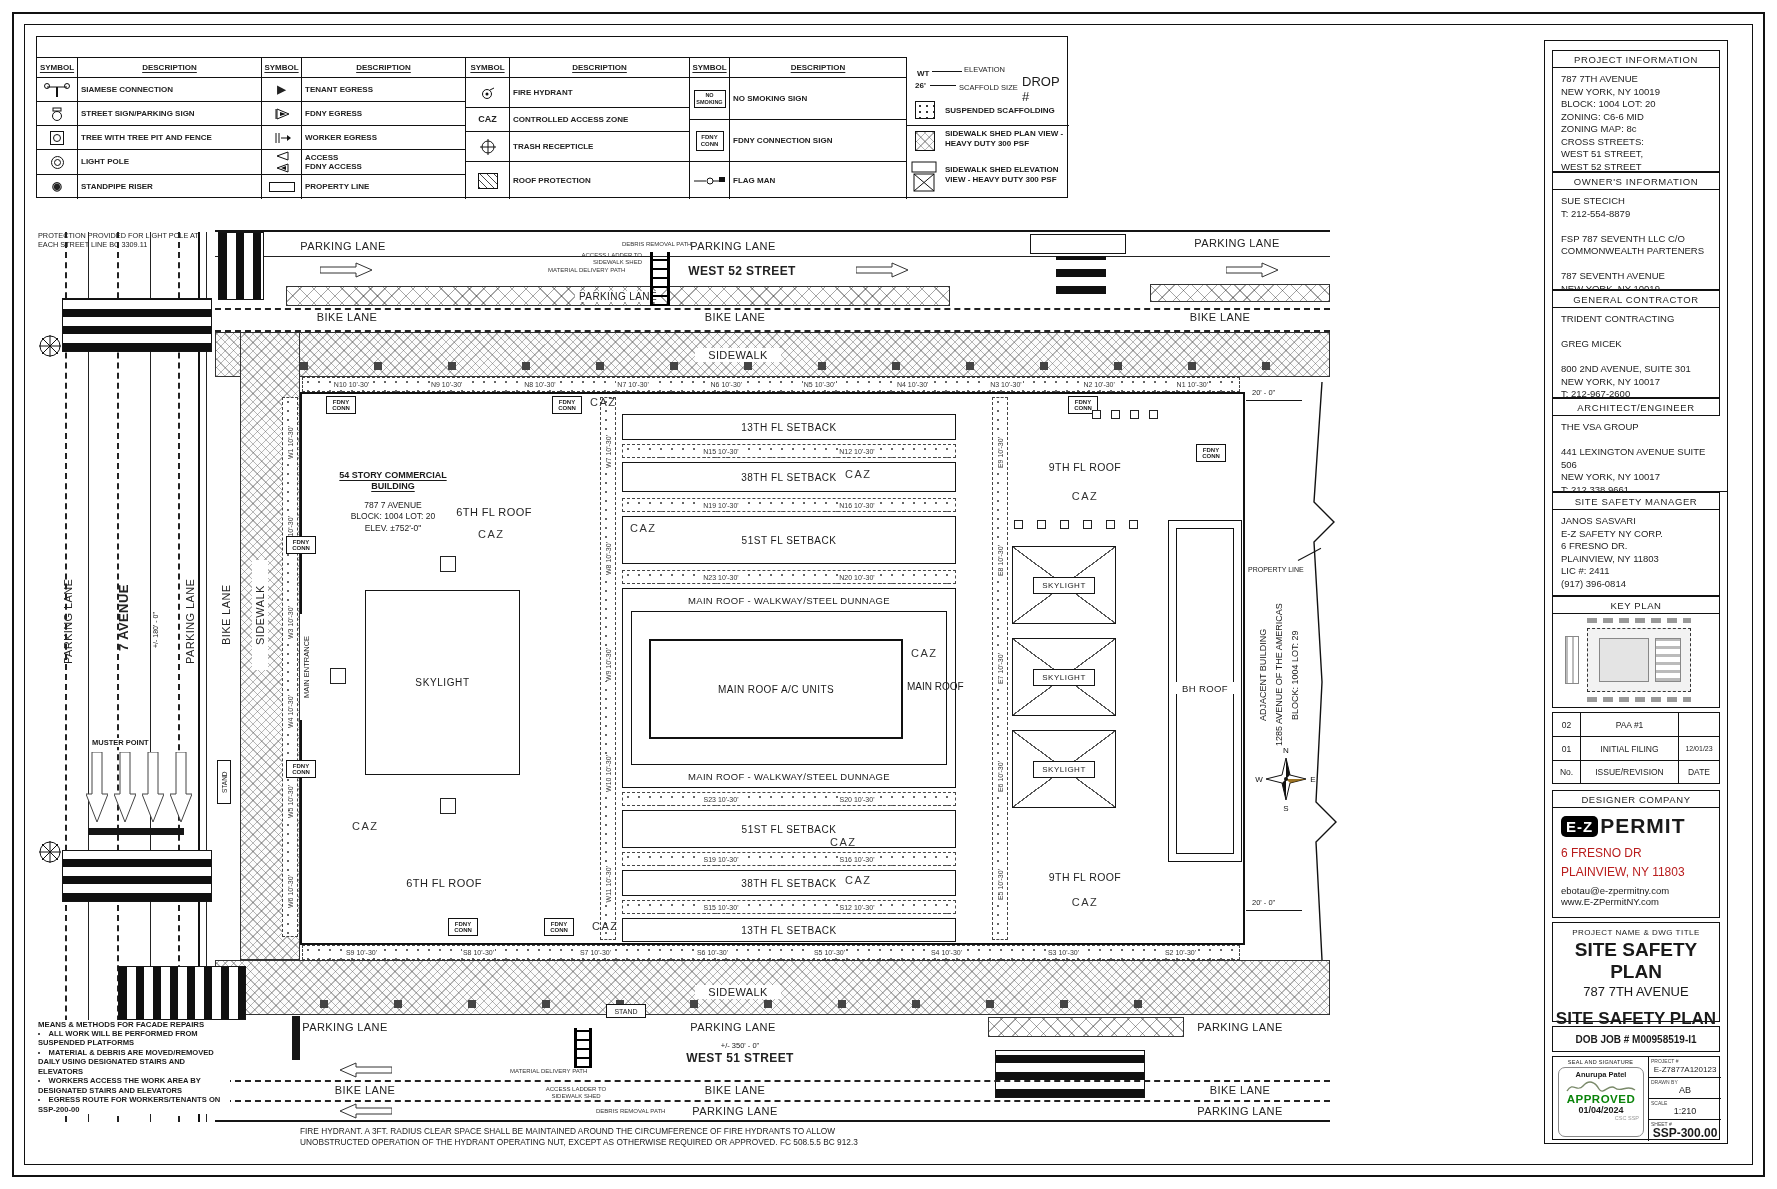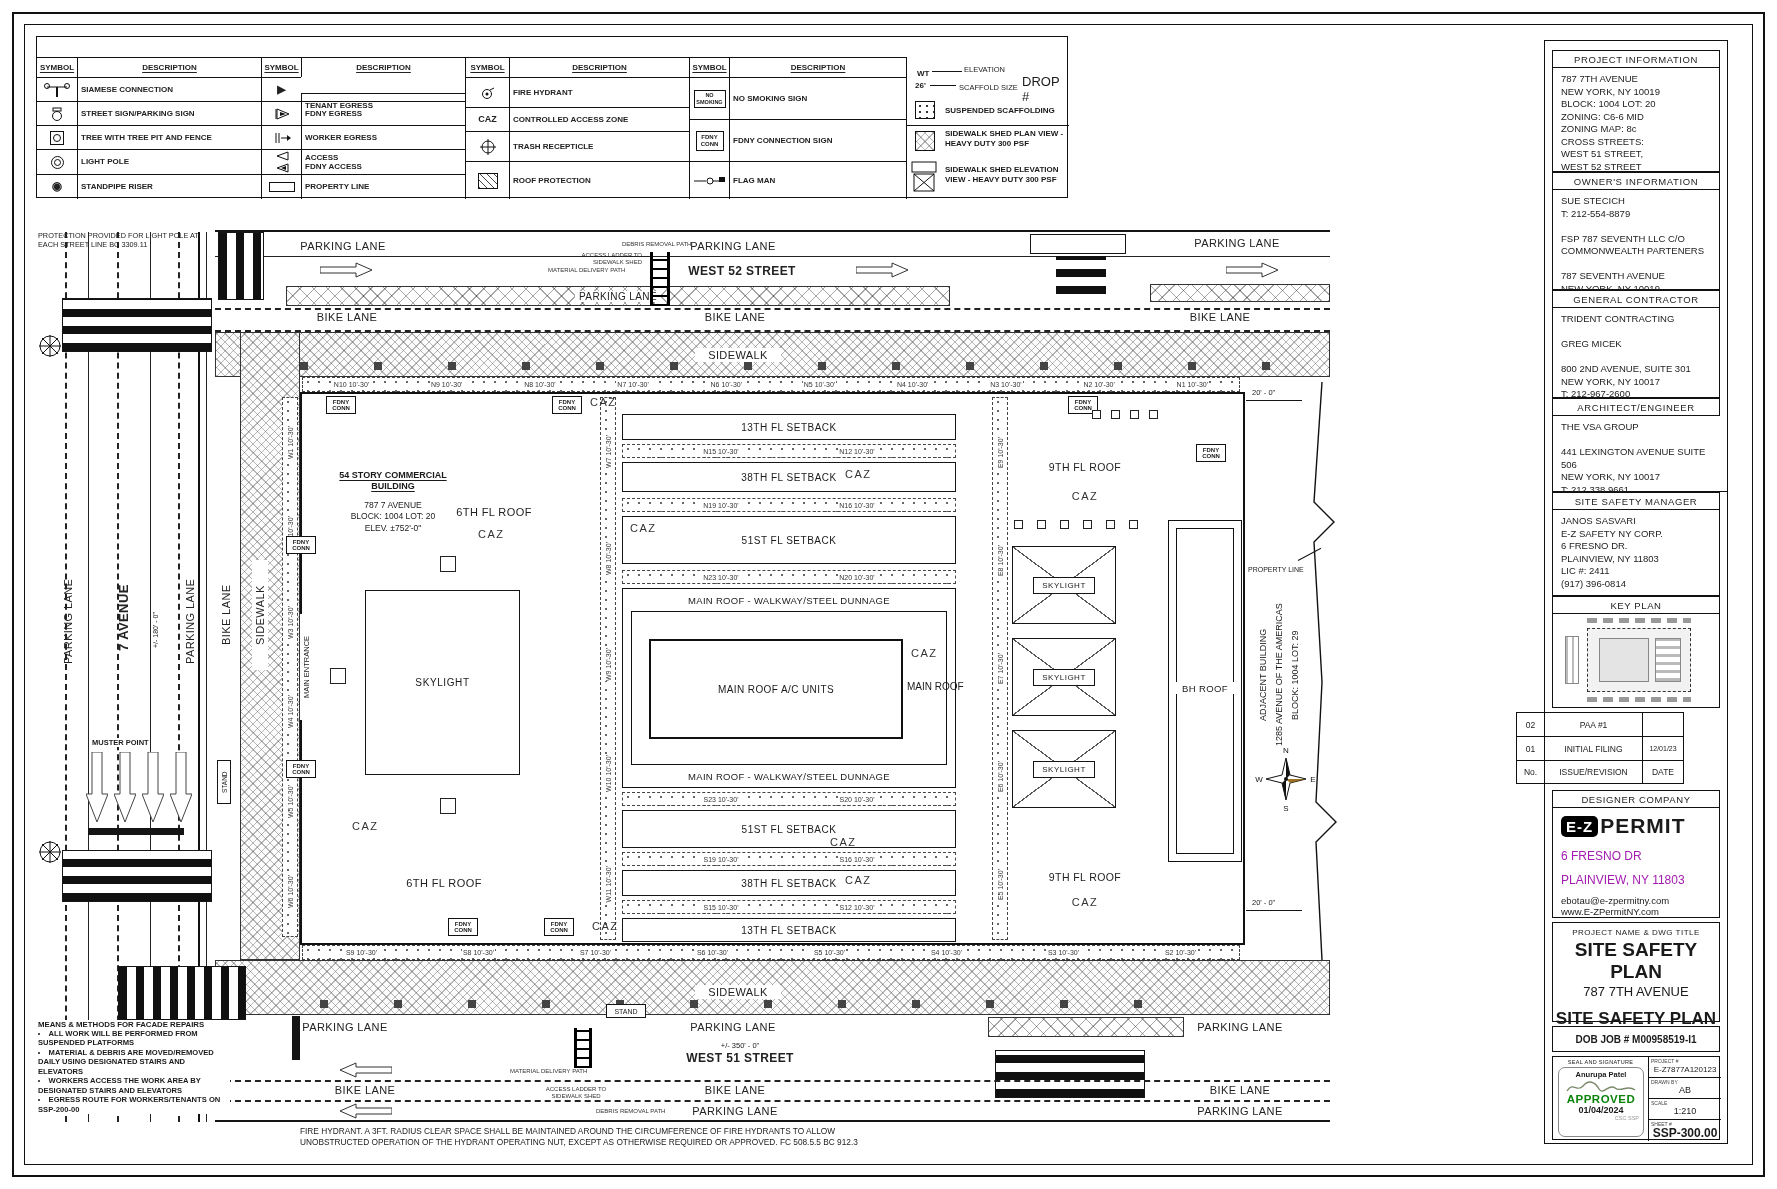--- a/index.html
+++ b/index.html
@@ -108,21 +108,21 @@
     <div class="lc lcc" style="left:224px;top:112px;width:40px;height:25px">
         <svg width="14" height="22">
           <polygon points="13,1 2,5 13,9" fill="none" stroke="#111"></polygon>
           <polygon points="13,13 2,17 13,21" fill="none" stroke="#111"></polygon>
           <polygon points="11,15 6,17 11,19" fill="#111"></polygon>
         </svg>
       </div>
     <div class="lc lcc" style="left:224px;top:137px;width:40px;height:25px">
         <span style="width:26px;height:10px;border:1px solid #111"></span>
       </div>
-    <div class="lc" style="left:264px;top:56px;width:164px;height:24px">TENANT EGRESS</div>
+    <div class="lc" style="left:264px;top:40px;width:164px;height:24px">TENANT EGRESS</div>
     <div class="lc" style="left:264px;top:64px;width:164px;height:24px">FDNY EGRESS</div>
     <div class="lc" style="left:264px;top:88px;width:164px;height:24px">WORKER EGRESS</div>
     <div class="lc pre" style="left:264px;top:112px;width:164px;height:25px">ACCESS
 FDNY ACCESS</div>
     <div class="lc" style="left:264px;top:137px;width:164px;height:25px">PROPERTY LINE</div>
 
     <div class="lc lcc" style="left:428px;top:40px;width:44px;height:30px">
         <svg width="16" height="14">
           <circle cx="7" cy="8" r="4.5" fill="none" stroke="#111"></circle>
           <circle cx="7" cy="8" r="1.5" fill="#111"></circle>
@@ -546,21 +546,21 @@
   <div class="a shead" style="left:1552px;top:596px;width:168px;height:18px">KEY PLAN</div>
   <div class="a" style="left:1552px;top:614px;width:168px;height:94px;border:1.2px solid #111;border-top:none;position:absolute">
     <div class="a" style="left:34px;top:14px;width:104px;height:64px;border:1.5px dashed #333;background:#f2f2f2"></div>
     <div class="a" style="left:46px;top:24px;width:50px;height:44px;border:1px solid #888;background:#e4e4e4"></div>
     <div class="a" style="left:102px;top:24px;width:26px;height:44px;border:1px solid #888;background:repeating-linear-gradient(0deg,#bbb 0 3px,#fff 3px 8px)"></div>
     <div class="a" style="left:12px;top:22px;width:14px;height:48px;border:1px solid #888;background:repeating-linear-gradient(90deg,#bbb 0 2px,#fff 2px 6px)"></div>
     <div class="a" style="left:34px;top:4px;width:104px;height:5px;background:repeating-linear-gradient(90deg,#999 0 10px,#fff 10px 16px)"></div>
     <div class="a" style="left:34px;top:83px;width:104px;height:5px;background:repeating-linear-gradient(90deg,#999 0 10px,#fff 10px 16px)"></div>
   </div>
 
-  <div class="a" style="left:1516px;top:712px;width:168px;height:72px;border:1.2px solid #111;font-size:8.5px">
+  <div class="a" style="left:1552px;top:712px;width:168px;height:72px;border:1.2px solid #111;font-size:8.5px">
     <div class="fl" style="height:24px;border-bottom:1px solid #111">
       <div class="ctr" style="width:28px;border-right:1px solid #111">02</div>
       <div class="ctr" style="flex:1;border-right:1px solid #111">PAA #1</div>
       <div class="ctr" style="width:40px;font-size:7px"></div>
     </div>
     <div class="fl" style="height:24px;border-bottom:1px solid #111">
       <div class="ctr" style="width:28px;border-right:1px solid #111">01</div>
       <div class="ctr" style="flex:1;border-right:1px solid #111">INITIAL FILING</div>
       <div class="ctr" style="width:40px;font-size:7px">12/01/23</div>
     </div>
@@ -570,21 +570,21 @@
       <div class="ctr" style="width:40px">DATE</div>
     </div>
   </div>
 
   <div class="a shead" style="left:1552px;top:790px;width:168px;height:18px">DESIGNER COMPANY</div>
   <div class="a" style="left:1552px;top:808px;width:168px;height:110px;border:1.2px solid #111;border-top:none;padding:6px 8px">
     <div class="fl" style="align-items:center;gap:2px">
       <span style="background:#000;color:#fff;font-weight:800;font-size:15px;padding:2px 5px;border-radius:5px;letter-spacing:1px">E-Z</span>
       <span style="font-weight:800;font-size:21px;letter-spacing:1px">PERMIT</span>
     </div>
-    <div class="pre" style="font-size:12px;line-height:24px;margin-top:6px;color:#a21caf">6 FRESNO DR
+    <div class="pre" style="font-size:12px;line-height:19px;margin-top:6px;color:#b91c1c">6 FRESNO DR
 PLAINVIEW, NY 11803</div>
     <div style="font-size:9.5px;margin-top:3px">ebotau@e-zpermitny.com</div>
     <div style="font-size:9.5px">www.E-ZPermitNY.com</div>
   </div>
 
   <div class="a" style="left:1552px;top:922px;width:168px;height:100px;border:1.2px solid #111;text-align:center;padding-top:5px">
     <div style="font-size:8px;letter-spacing:.5px">PROJECT NAME &amp; DWG TITLE</div>
     <div class="b" style="font-size:19px;margin-top:2px">SITE SAFETY PLAN</div>
     <div style="font-size:13px;margin-top:1px">787 7TH AVENUE</div>
     <div class="b" style="font-size:17px;margin-top:10px">SITE SAFETY PLAN</div>

